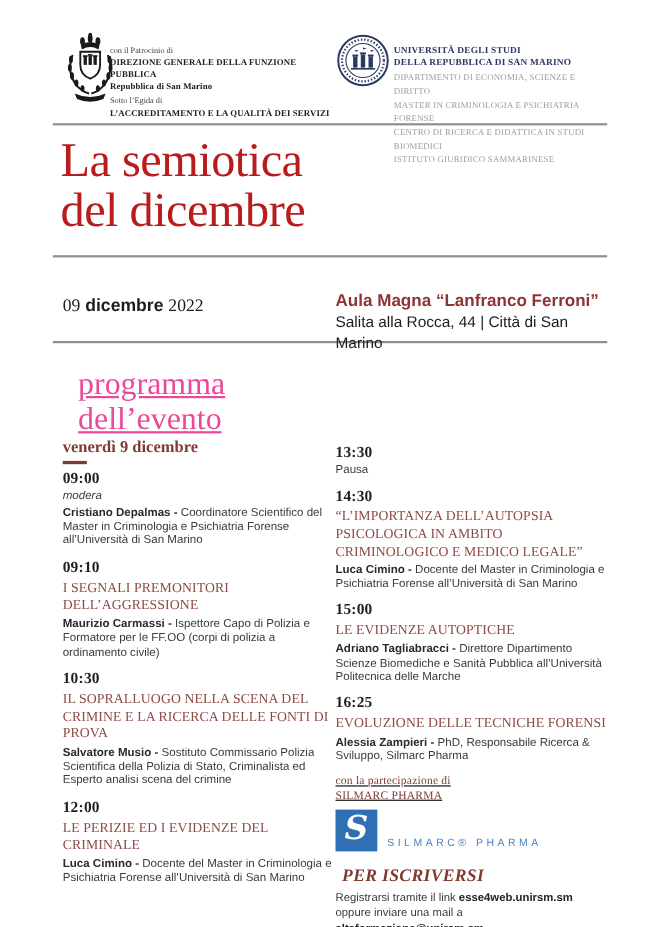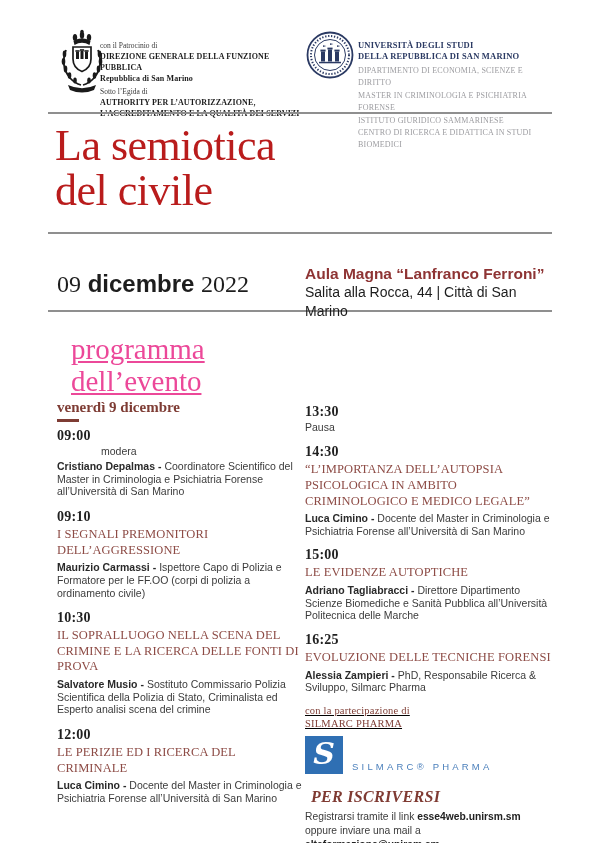--- a/index.html
+++ b/index.html
@@ -19,21 +19,21 @@
 
   
   .rule{position:absolute;left:48px;width:504px;height:2px;background:#8f8f8f;}
   .rule-1{top:112px;} .rule-2{top:232px;} .rule-3{top:310px;}
 
   
   .main-title{position:absolute;left:55px;top:124px;margin:0;
               font:400 44px/1.02 "Liberation Serif",serif;color:#b91c1c;letter-spacing:-.5px;}
 
   
-  .date-row{position:absolute;left:57px;top:270px;font-size:24px;color:#1d1d1d;}
+  .date-row{position:absolute;left:57px;top:270px;font-size:16px;color:#1d1d1d;}
   .date-serif{font-family:"Liberation Serif",serif;font-weight:400;}
   .date-bold{font-family:"Liberation Sans",sans-serif;font-weight:700;}
   .venue{position:absolute;left:305px;top:264px;width:250px;}
   .venue-name{font:700 15.5px/1.25 "Liberation Sans",sans-serif;color:#8e3434;margin:0;}
   .venue-addr{font:400 14px/1.3 "Liberation Sans",sans-serif;color:#1c1c1c;margin:0;}
 
   
   .prog-heading{position:absolute;left:71px;top:334px;margin:0;
                 font:400 29px/1.1 "Liberation Serif",serif;color:#ec4899;text-decoration:underline;}
   .day-label-wrap{position:absolute;left:57px;top:398px;}
@@ -42,21 +42,21 @@
 
   
   .col-left{position:absolute;left:57px;top:428px;width:250px;}
   .col-right{position:absolute;left:305px;top:404px;width:248px;}
   .prog-item{margin:0 0 10px 0;}
   .col-left .prog-item{margin-bottom:11px;}
   .time{font:600 14px/1.15 "Liberation Serif",serif;color:#1f1f1f;letter-spacing:.2px;margin:0;}
   .session-title{font:400 12.5px/1.25 "Liberation Serif",serif;color:#8d4b45;
                  letter-spacing:.1px;margin:2px 0 3px 0;}
   .note{font:400 10.5px/1.25 "Liberation Sans",sans-serif;color:#3b3b3b;margin:1px 0 2px 0;}
-  .note.italic{margin-left:44px;}
+  .note.italic{font-style:italic;}
   .speaker{font:400 10.5px/1.2 "Liberation Sans",sans-serif;color:#3b3b3b;margin:0;}
   .speaker .name{font-weight:700;color:#2a2a2a;}
 
   
   .participation{margin:6px 0 0 0;text-decoration:underline;}
   .part-line{font:400 10.5px/1.3 "Liberation Serif",serif;color:#7e3c34;margin:0;letter-spacing:.2px;}
   .silmarc{display:flex;align-items:flex-end;margin-top:5px;}
   .silmarc-square{width:38px;height:38px;background:#2f6fb3;display:flex;align-items:center;
                   justify-content:center;flex:0 0 auto;}
   .silmarc-s{font:700 italic 30px/1 "DejaVu Serif",serif;color:#ffffff;transform:translateY(-1px);}
@@ -110,21 +110,20 @@
         <path d="M12 57 Q26 63.5 40 57 L38 62 Q26 67 14 62 Z"></path>
       </g>
     </svg>
   </div>
 
   <div class="hdr-left-text">
     <p class="hdr-intro">con il Patrocinio di</p>
     <p class="hdr-bold">DIREZIONE GENERALE DELLA FUNZIONE PUBBLICA</p>
     <p class="hdr-bold">Repubblica di San Marino</p>
     <p class="hdr-intro mt2">Sotto l’Egida di</p>
-    <p class="hdr-bold">AUTHORITY PER L’AUTORIZZAZIONE,</p>
     <p class="hdr-bold">L’ACCREDITAMENTO E LA QUALITÀ DEI SERVIZI</p>
   </div>
 
   <div class="hdr-right-logo">
     <svg viewBox="0 0 48 48" width="48" height="48" aria-hidden="true">
       <circle cx="24" cy="24" r="22.5" fill="#ffffff" stroke="#2b3a63" stroke-width="1.8"></circle>
       <circle cx="24" cy="24" r="19" fill="none" stroke="#2b3a63" stroke-width="2" stroke-dasharray="1.3 1.7"></circle>
       <circle cx="24" cy="24" r="15.5" fill="#ffffff" stroke="#2b3a63" stroke-width="1"></circle>
       <g fill="#2b3a63">
         <rect x="14.4" y="18.6" width="5.2" height="1.9"></rect>
@@ -137,29 +136,29 @@
         <path d="M17 14.2 l3.4 .9 -3.4 .9 z M24 12.2 l3.4 .9 -3.4 .9 z M31 14.2 l3.4 .9 -3.4 .9 z"></path>
       </g>
     </svg>
   </div>
 
   <div class="hdr-right-text">
     <p class="hdr-univ">UNIVERSITÀ DEGLI STUDI</p>
     <p class="hdr-univ">DELLA REPUBBLICA DI SAN MARINO</p>
     <p class="hdr-dept mt2">DIPARTIMENTO DI ECONOMIA, SCIENZE E DIRITTO</p>
     <p class="hdr-dept">MASTER IN CRIMINOLOGIA E PSICHIATRIA FORENSE</p>
+    <p class="hdr-dept">CENTRO DI RICERCA E DIDATTICA IN STUDI BIOMEDICI</p>
     <p class="hdr-dept">ISTITUTO GIURIDICO SAMMARINESE</p>
-    <p class="hdr-dept">CENTRO DI RICERCA E DIDATTICA IN STUDI BIOMEDICI</p>
   </div>
 
   <div class="rule rule-1"></div>
   <div class="rule rule-2"></div>
   <div class="rule rule-3"></div>
 
-  <h1 class="main-title"><span>La semiotica</span><br><span>del civile</span></h1>
+  <h1 class="main-title"><span>La semiotica</span><br><span>del dicembre</span></h1>
 
   <div class="date-row">
     <span class="date-serif">09</span>
     <span class="date-bold">dicembre</span>
     <span class="date-serif">2022</span>
   </div>
   <div class="venue">
     <p class="venue-name">Aula Magna “Lanfranco Ferroni”</p>
     <p class="venue-addr">Salita alla Rocca, 44 | Città di San Marino</p>
   </div>
@@ -186,21 +185,21 @@
     </div>
 
     <div class="prog-item">
       <p class="time">10:30</p>
       <h3 class="session-title">IL SOPRALLUOGO NELLA SCENA DEL CRIMINE E LA RICERCA DELLE FONTI DI PROVA</h3>
       <p class="speaker"><span class="name">Salvatore Musio -</span> <span>Sostituto Commissario Polizia Scientifica della Polizia di Stato, Criminalista ed Esperto analisi scena del crimine</span></p>
     </div>
 
     <div class="prog-item">
       <p class="time">12:00</p>
-      <h3 class="session-title">LE PERIZIE ED I RICERCA DEL CRIMINALE</h3>
+      <h3 class="session-title">LE PERIZIE ED I EVIDENZE DEL CRIMINALE</h3>
       <p class="speaker"><span class="name">Luca Cimino -</span> <span>Docente del Master in Criminologia e Psichiatria Forense all’Università di San Marino</span></p>
     </div>
 
   </div>
 
   <div class="col-right">
 
     <div class="prog-item">
       <p class="time">13:30</p>
       <p class="note">Pausa</p>

